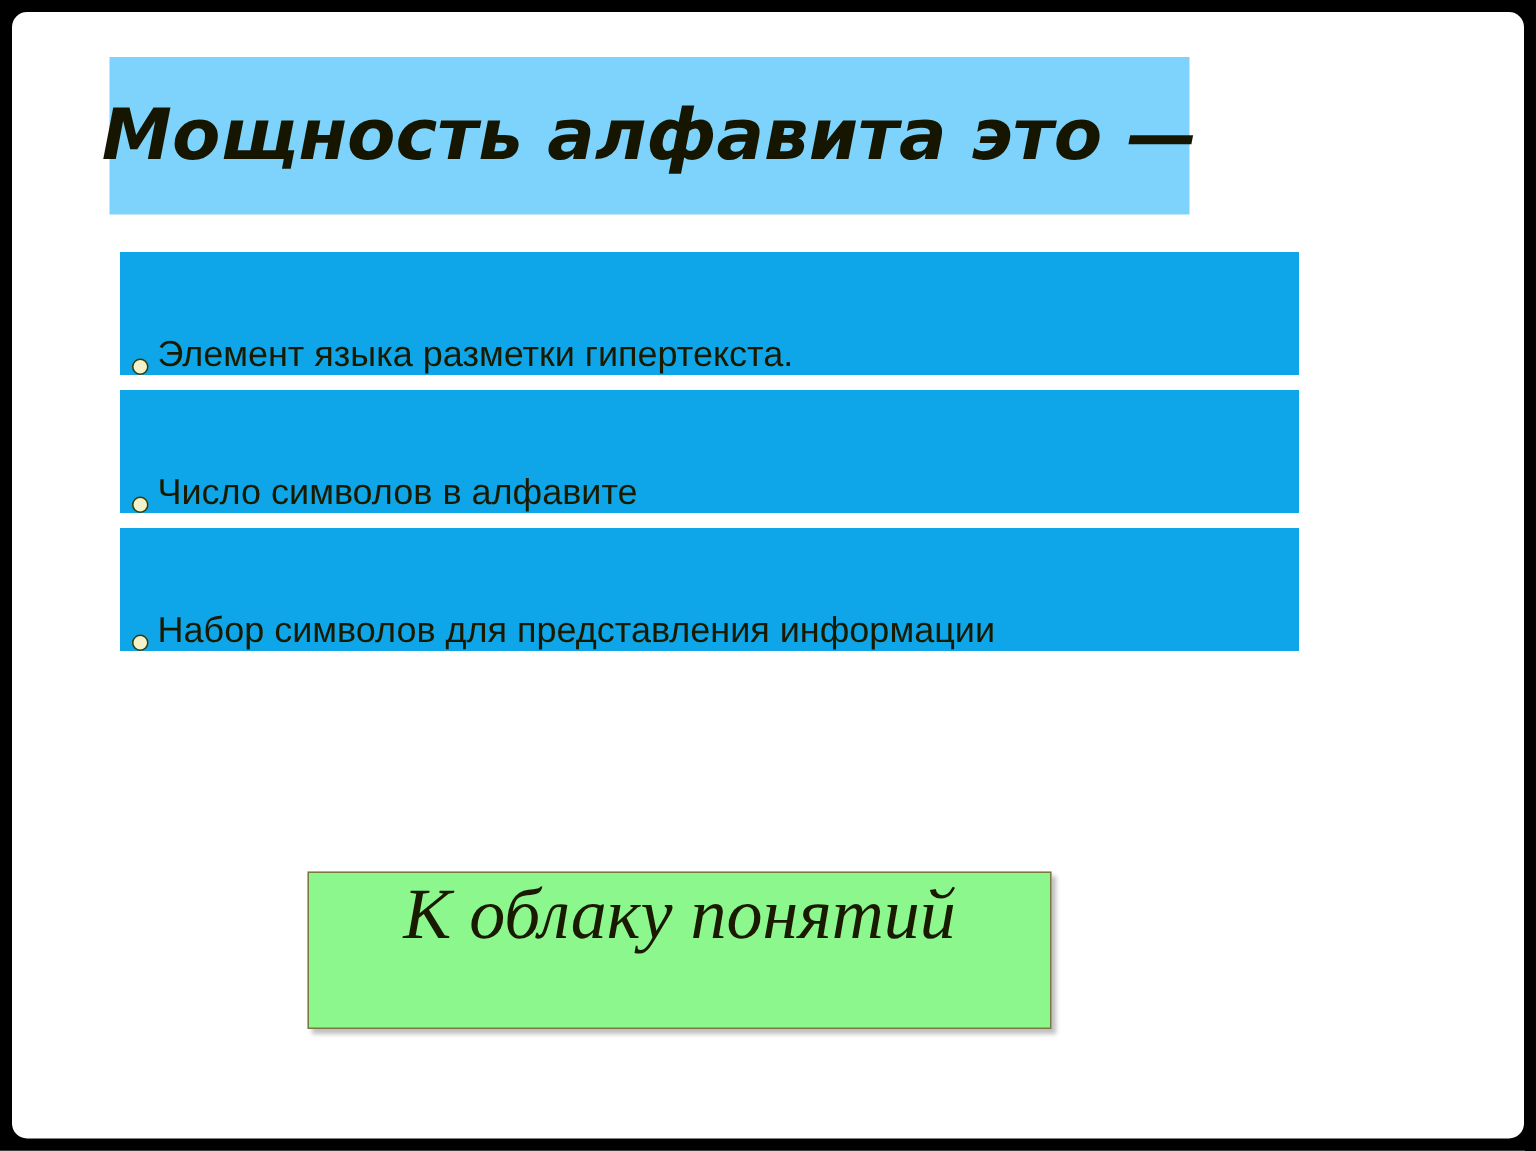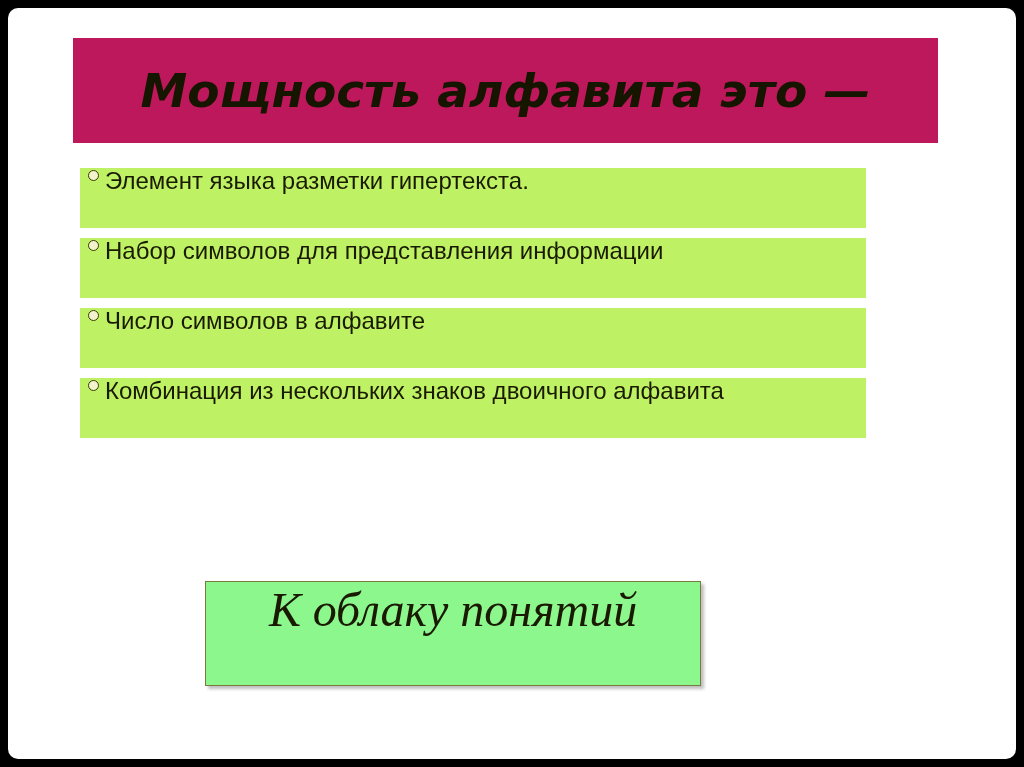--- a/index.html
+++ b/index.html
@@ -20,48 +20,48 @@
     width: 1008px;
     height: 751px;
     background: #ffffff;
     border-radius: 10px;
     overflow: hidden;
   }
   .title-bar {
     position: absolute;
     left: 65px;
     top: 30px;
-    width: 865px;
+    width: 720px;
     height: 105px;
-    background: #be185d;
+    background: #7dd3fc;
     display: flex;
     align-items: center;
     justify-content: center;
   }
   .title-text {
     font-family: "DejaVu Sans", sans-serif;
     font-weight: bold;
     font-style: italic;
     font-size: 47px;
     color: #151500;
     letter-spacing: 0px;
     white-space: nowrap;
   }
   .options {
     position: absolute;
     left: 72px;
     top: 160px;
     width: 786px;
   }
   .option {
-    background: #bef264;
-    height: 60px;
+    background: #0ea5e9;
+    height: 82px;
     margin-bottom: 10px;
     display: flex;
-    align-items: flex-start;
+    align-items: flex-end;
     padding-left: 8px;
     box-sizing: border-box;
   }
   .bullet {
     width: 9px;
     height: 9px;
     border: 1px solid #3a3a00;
     border-radius: 50%;
     background: #f2f2cc;
     flex: 0 0 auto;
@@ -106,32 +106,28 @@
 
   <div class="options">
 
     <div class="option">
       <span class="bullet"></span>
       <span class="option-text">Элемент языка разметки гипертекста.</span>
     </div>
 
     <div class="option">
       <span class="bullet"></span>
-      <span class="option-text">Набор символов для представления информации</span>
-    </div>
-
-    <div class="option">
-      <span class="bullet"></span>
       <span class="option-text">Число символов в алфавите</span>
     </div>
 
     <div class="option">
       <span class="bullet"></span>
-      <span class="option-text">Комбинация из нескольких знаков двоичного алфавита</span>
+      <span class="option-text">Набор символов для представления информации</span>
     </div>
+
 
   </div>
 
   <div class="cloud-link">
     <span class="cloud-link-text">К облаку понятий</span>
   </div>
 
 </div>
 
 </body></html>

